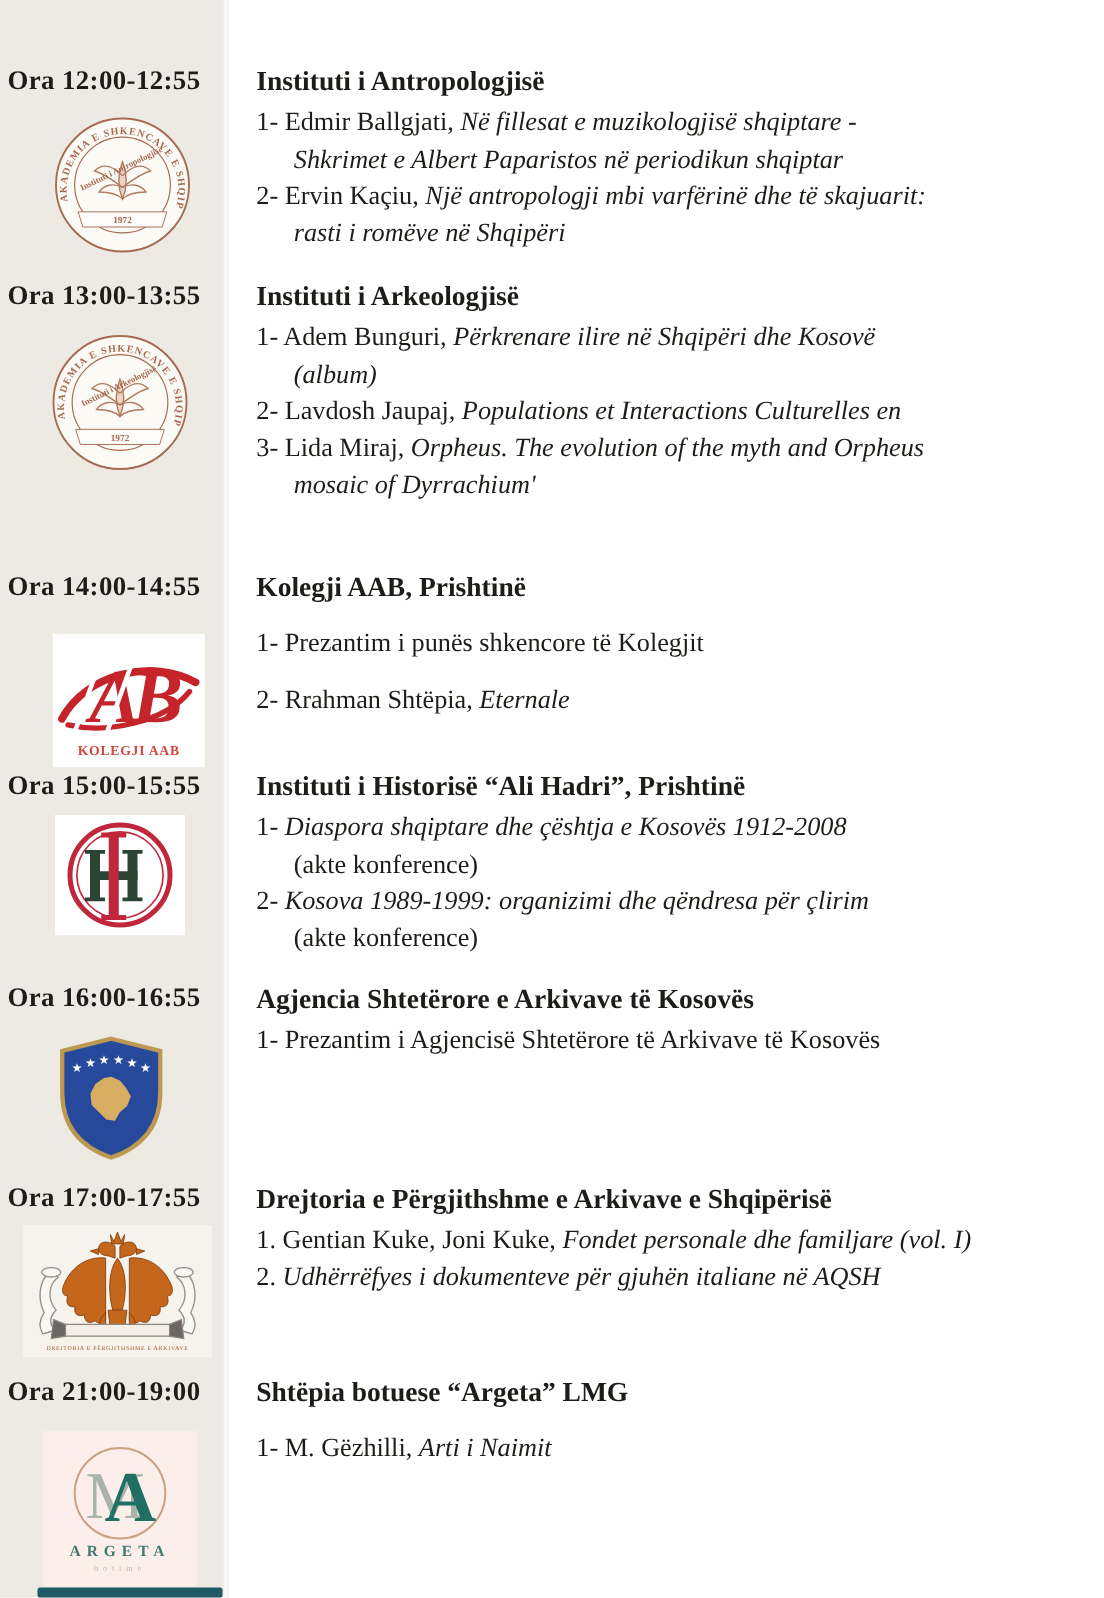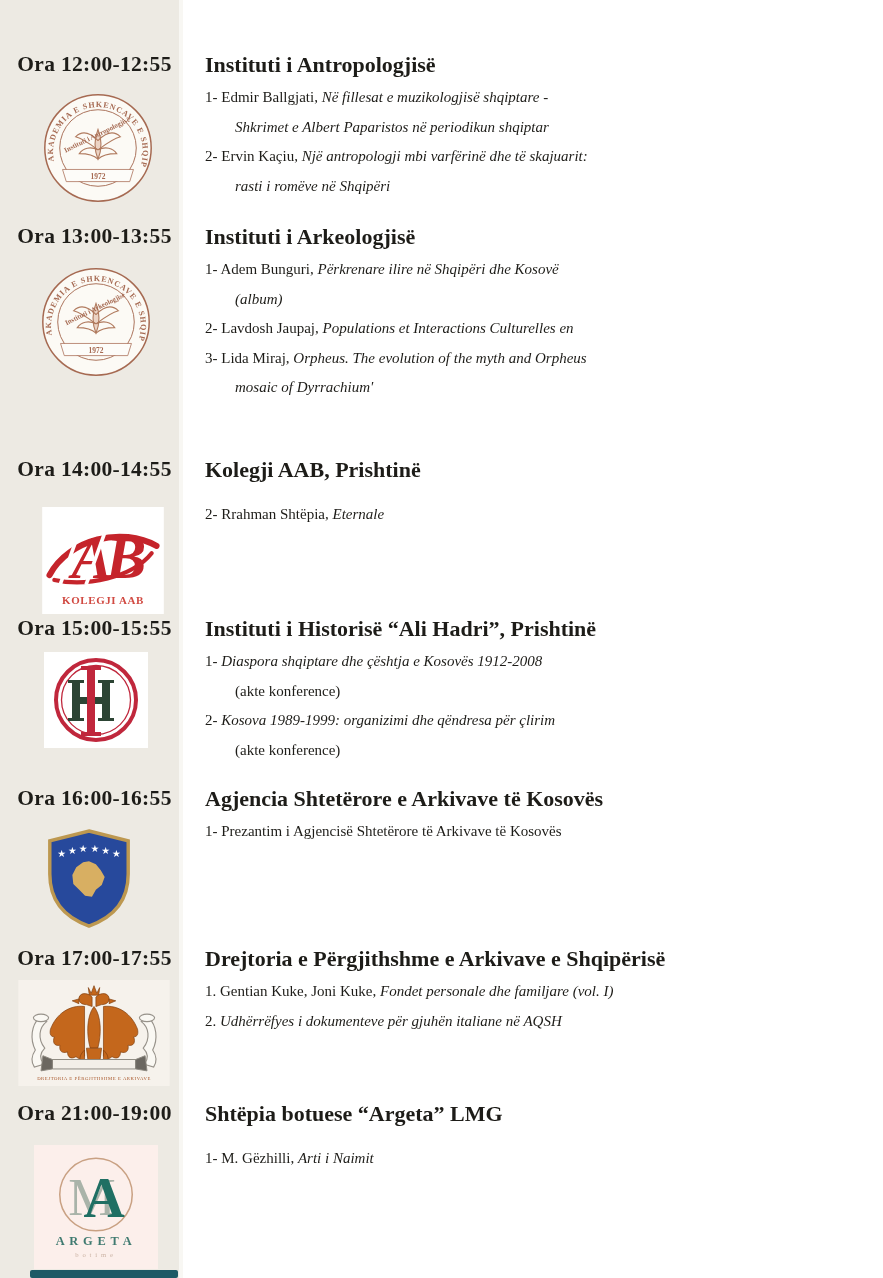--- a/index.html
+++ b/index.html
@@ -10,32 +10,32 @@
   }
   .sidebar{
     position:absolute;left:0;top:0;width:179px;height:1278px;
     background:#edeae3;border-right:4px solid #f8f7f3;
   }
   .sessions{position:absolute;left:0;top:50px;width:883px;}
   .session{display:flex;align-items:flex-start;}
   .s1{min-height:172px}.s2{min-height:233px}.s3{min-height:140px}
   .s4{min-height:170px}.s5{min-height:160px}.s6{min-height:155px}
   .cell-left{width:183px;flex:none;box-sizing:border-box;padding-left:6px;}
-  .time{font-weight:bold;font-size:21.5px;letter-spacing:.3px;white-space:nowrap;line-height:28px;text-align:center;}
+  .time{font-weight:bold;font-size:21.5px;letter-spacing:.3px;white-space:nowrap;line-height:28px;}
   .logo{line-height:0;}
   .s1 .logo{margin:14px 0 0 36px}
   .s2 .logo{margin:16px 0 0 34px}
   .s3 .logo{margin:24px 0 0 36px}
   .s4 .logo{margin:10px 0 0 38px}
   .s5 .logo{margin:16px 0 0 34px}
   .s6 .logo{margin:8px 0 0 12px}
   .s7 .logo{margin:18px 0 0 28px}
   .cell-right{flex:1;box-sizing:border-box;padding:0 6px 0 22px;}
   .title{font-weight:bold;font-size:22px;line-height:30px;margin:0 0 3px 0;}
-  .item{font-size:15px;line-height:29.5px;padding-left:30px;text-indent:-30px;}
+  .item{font-size:21px;line-height:29.5px;padding-left:30px;text-indent:-30px;}
   .it{font-style:italic;}
   .s3 .item,.s7 .item{margin-top:15px;}
   .s3 .title,.s7 .title{margin-bottom:0;}
   .hscroll{
     position:absolute;left:30px;bottom:0;width:148px;height:8px;
     background:#1e5a66;border-radius:2px;
   }
 </style>
 </head>
 <body>
@@ -115,20 +115,21 @@
   <path d="M6,56 C22,26 66,16 94,32" stroke="#c5242b" stroke-width="5" fill="none" stroke-linecap="round"></path>
   <text x="24" y="58" font-size="50" font-weight="bold" font-style="italic" fill="#c5242b" letter-spacing="-5" font-family="'Liberation Serif',serif">AB</text>
   <path d="M90,38 C74,58 36,66 10,60" stroke="#c5242b" stroke-width="3.5" fill="none" stroke-linecap="round"></path>
   <path d="M32,16 L14,66" stroke="#ffffff" stroke-width="3"></path>
   <path d="M54,14 L36,64" stroke="#ffffff" stroke-width="3"></path>
   <text x="50" y="80" text-anchor="middle" font-size="9" font-weight="bold" fill="#d14a42" letter-spacing=".5">KOLEGJI AAB</text>
 </svg></div>
         </div>
         <div class="cell-right">
           <div class="title">Kolegji AAB, Prishtinë</div>
+          <div class="item"><span>1-</span> <span>Prezantim i punës shkencore të Kolegjit</span></div>
           <div class="item"><span>2-</span> <span>Rrahman Shtëpia, </span><span class="it">Eternale</span></div>
         </div>
       </div>
       <div class="session s4">
         <div class="cell-left">
           <div class="time">Ora 15:00-15:55</div>
           <div class="logo">
 <svg viewBox="0 0 104 96" width="104" height="96">
   <rect width="104" height="96" fill="#ffffff"></rect>
   <circle cx="52" cy="48" r="40" fill="none" stroke="#c0273c" stroke-width="4"></circle>

